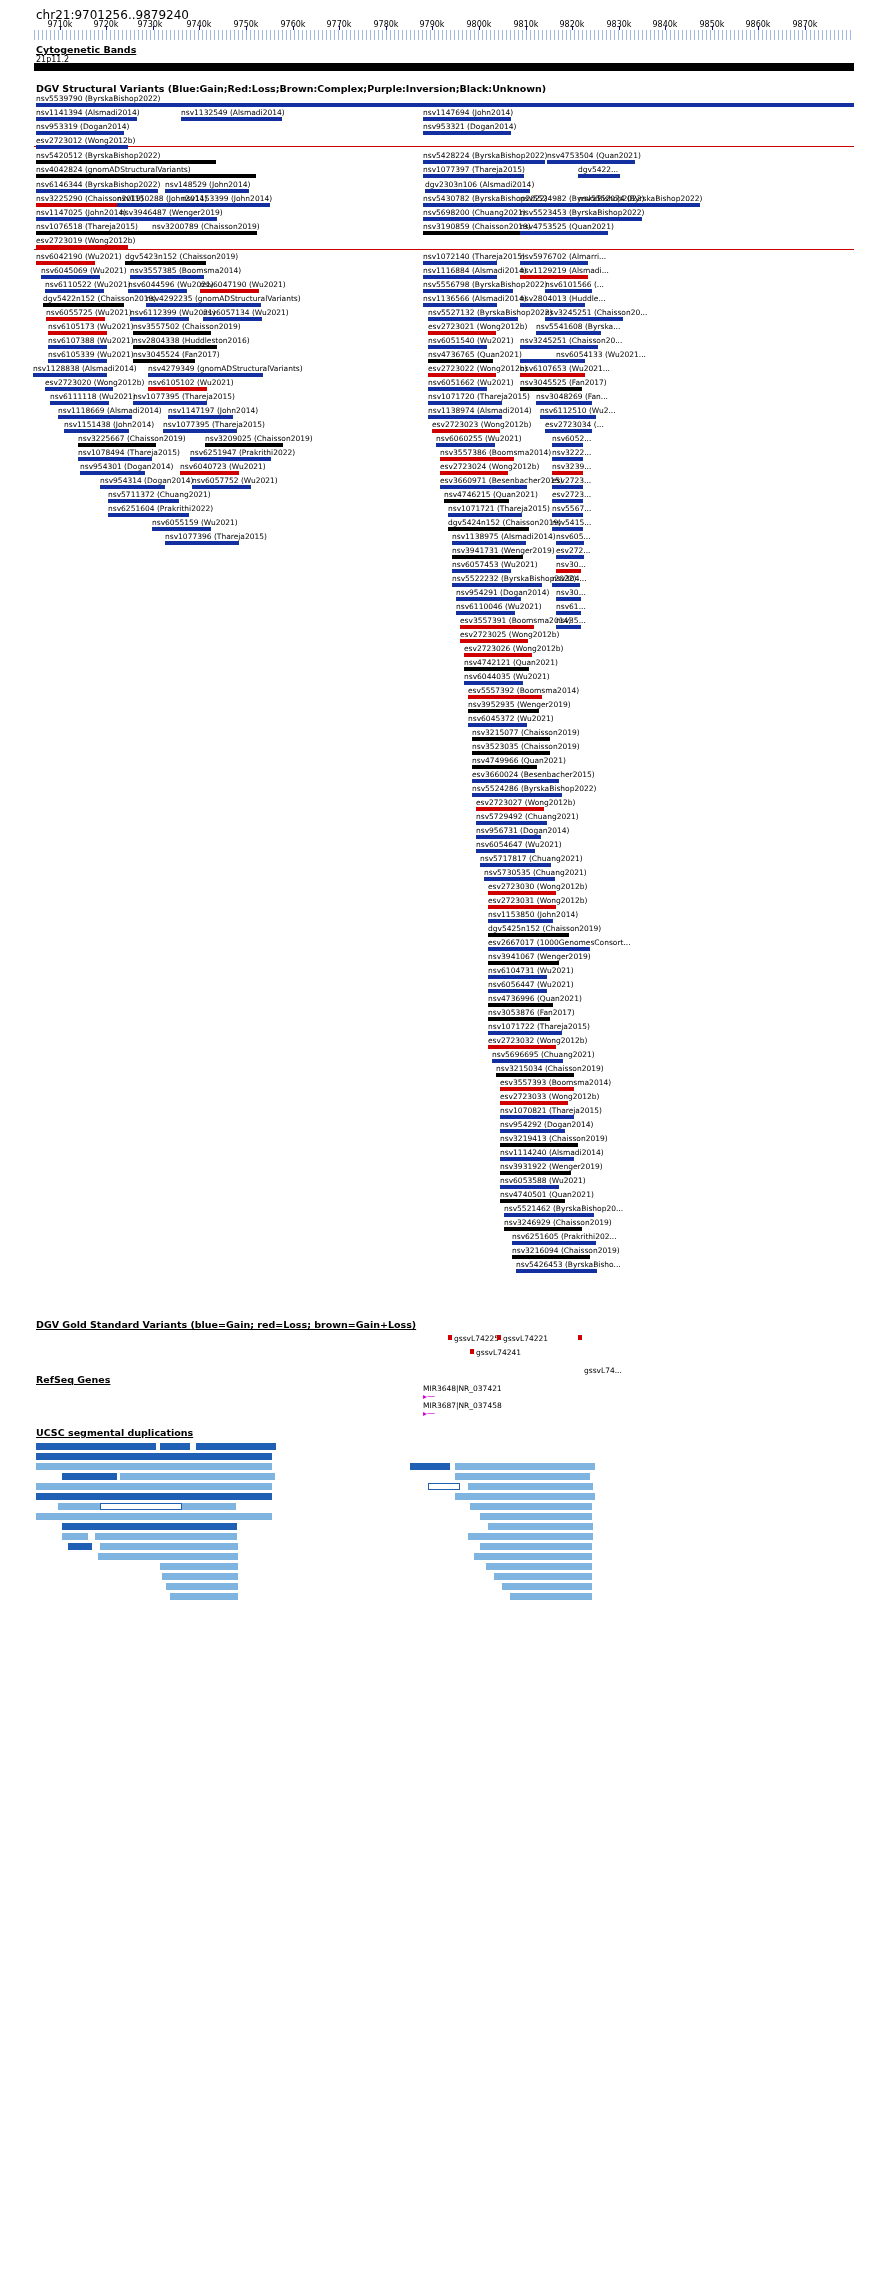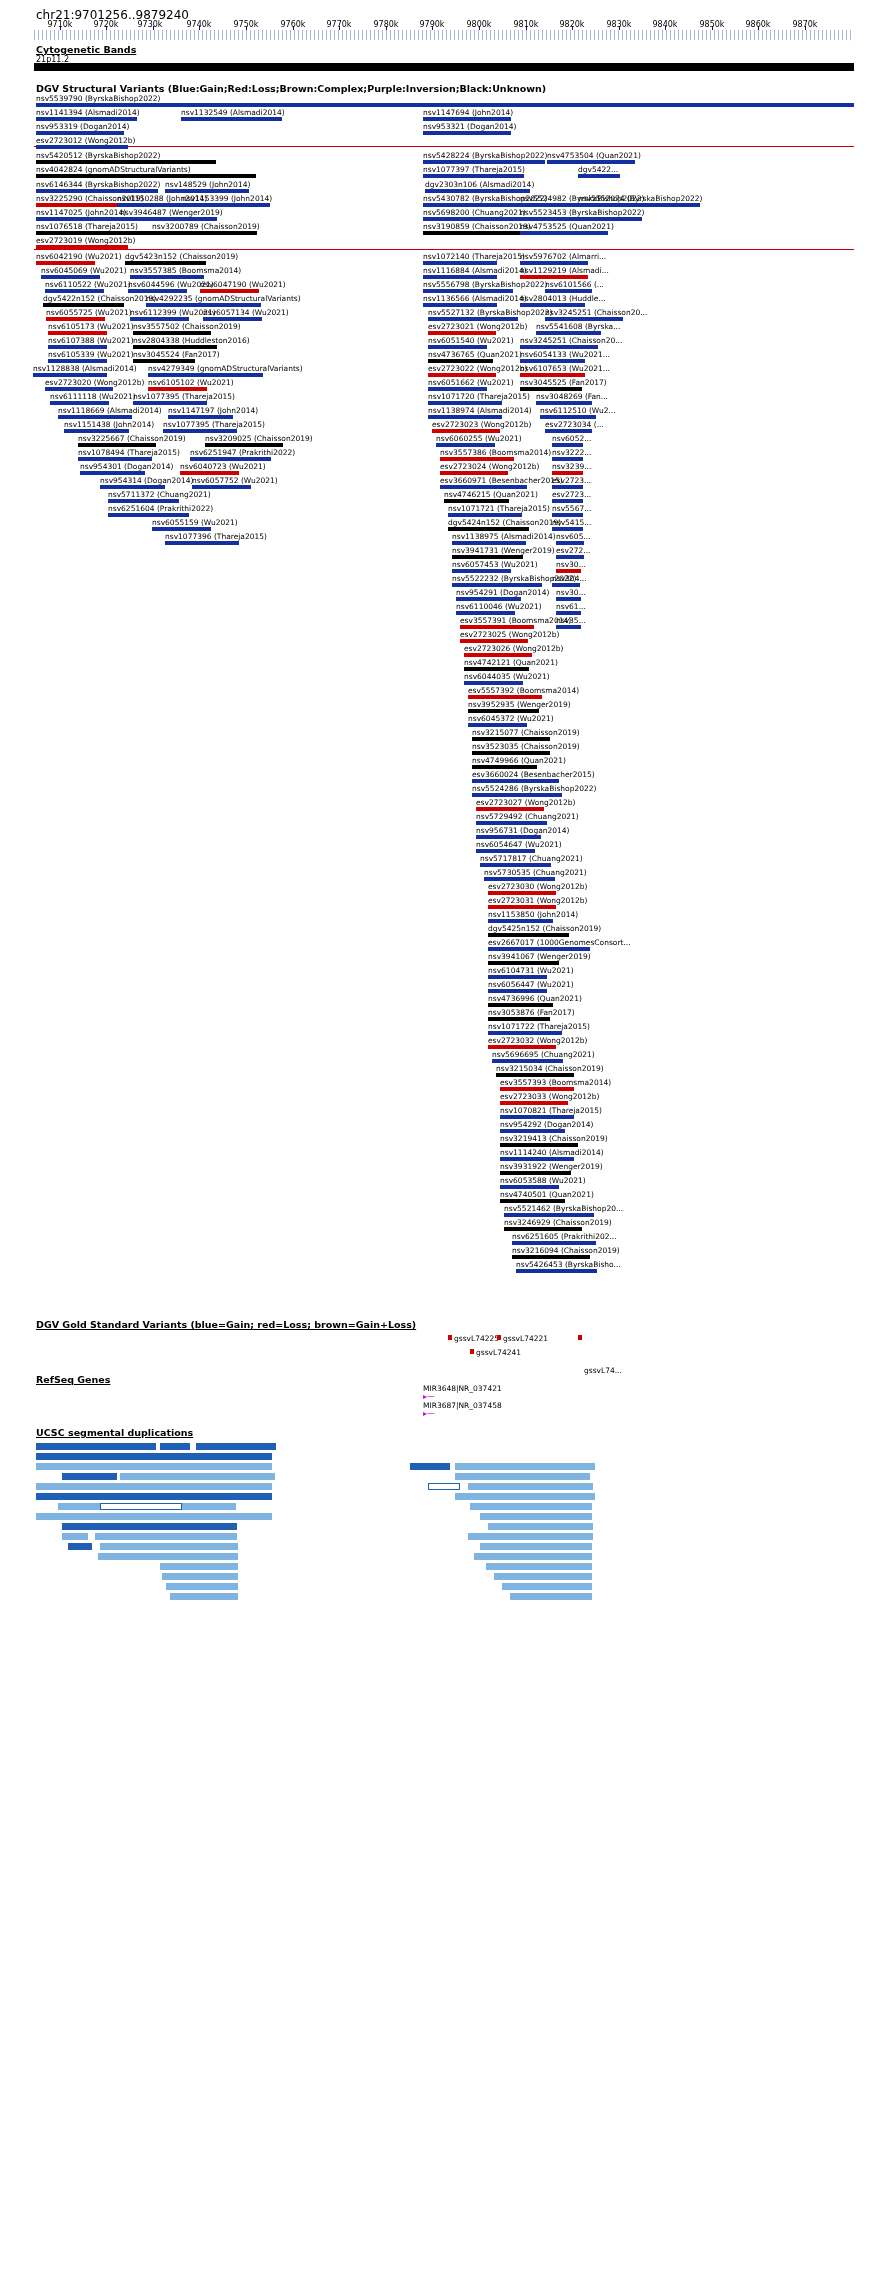--- a/index.html
+++ b/index.html
@@ -257,21 +257,21 @@
       <div class="tline" style="left: 428px; top: 323px;">esv2723021 (Wong2012b)</div>
       <div class="vbar red" style="left: 428px; top: 331px; width: 68.2px; height: 4px;"></div>
       <div class="tline" style="left: 536px; top: 323px;">nsv5541608 (Byrska...</div>
       <div class="vbar blue" style="left: 536px; top: 331px; width: 65.1px; height: 4px;"></div>
       <div class="tline" style="left: 428px; top: 337px;">nsv6051540 (Wu2021)</div>
       <div class="vbar blue" style="left: 428px; top: 345px; width: 58.9px; height: 4px;"></div>
       <div class="tline" style="left: 520px; top: 337px;">nsv3245251 (Chaisson20...</div>
       <div class="vbar blue" style="left: 520px; top: 345px; width: 77.5px; height: 4px;"></div>
       <div class="tline" style="left: 428px; top: 351px;">nsv4736765 (Quan2021)</div>
       <div class="vbar black" style="left: 428px; top: 359px; width: 65.1px; height: 4px;"></div>
-      <div class="tline" style="left: 520px; top: 351px;">nsv6054133 (Wu2021...</div>
+      <div class="tline" style="left: 520px; top: 351px; padding-left: 36px;">nsv6054133 (Wu2021...</div>
       <div class="vbar blue" style="left: 520px; top: 359px; width: 65.1px; height: 4px;"></div>
       <div class="tline" style="left: 428px; top: 365px;">esv2723022 (Wong2012b)</div>
       <div class="vbar red" style="left: 428px; top: 373px; width: 68.2px; height: 4px;"></div>
       <div class="tline" style="left: 520px; top: 365px;">nsv6107653 (Wu2021...</div>
       <div class="vbar red" style="left: 520px; top: 373px; width: 65.1px; height: 4px;"></div>
       <div class="tline" style="left: 428px; top: 379px;">nsv6051662 (Wu2021)</div>
       <div class="vbar blue" style="left: 428px; top: 387px; width: 58.9px; height: 4px;"></div>
       <div class="tline" style="left: 520px; top: 379px;">nsv3045525 (Fan2017)</div>
       <div class="vbar black" style="left: 520px; top: 387px; width: 62px; height: 4px;"></div>
       <div class="tline" style="left: 428px; top: 393px;">nsv1071720 (Thareja2015)</div>

